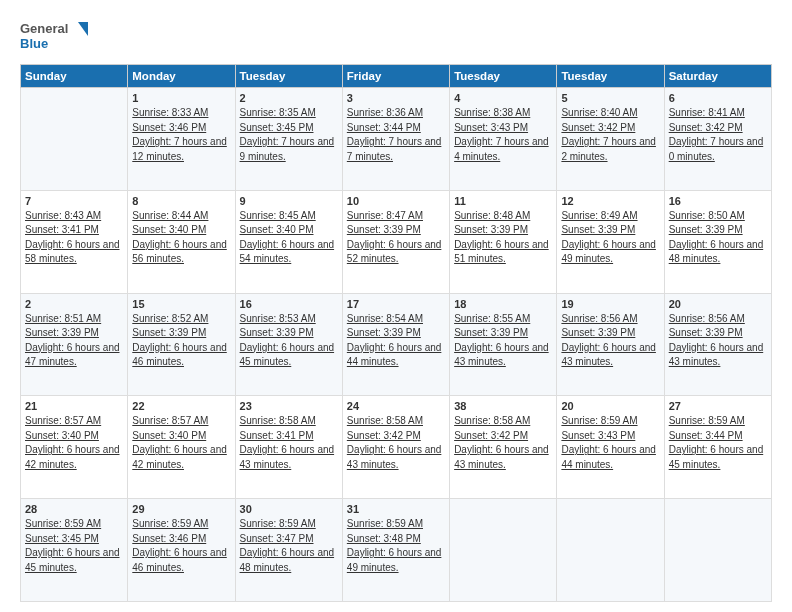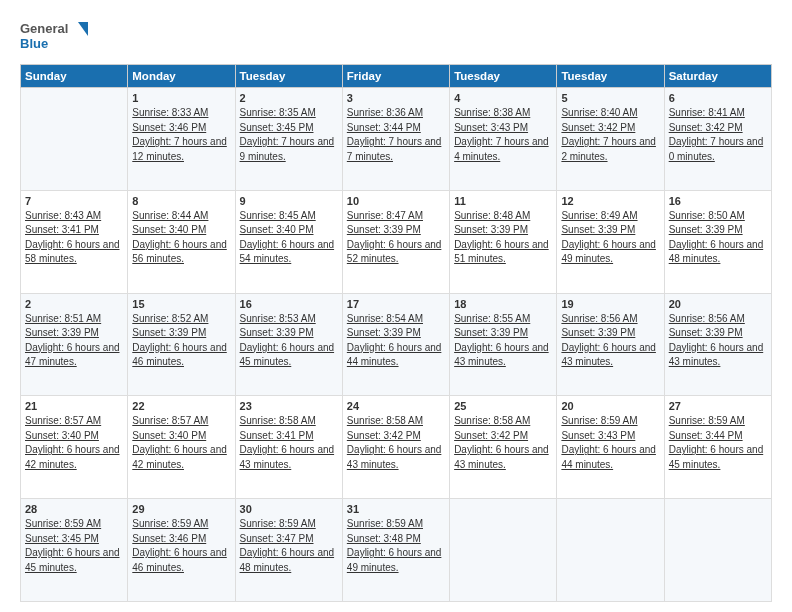--- a/index.html
+++ b/index.html
@@ -214,21 +214,21 @@
           </td>
           <td>
             <span class="day-number">23</span>
             <div class="cell-text">Sunrise: 8:58 AM<br>Sunset: 3:41 PM<br>Daylight: 6 hours and 43 minutes.</div>
           </td>
           <td>
             <span class="day-number">24</span>
             <div class="cell-text">Sunrise: 8:58 AM<br>Sunset: 3:42 PM<br>Daylight: 6 hours and 43 minutes.</div>
           </td>
           <td>
-            <span class="day-number">25</span>
+            <span class="day-number">38</span>
             <div class="cell-text">Sunrise: 8:58 AM<br>Sunset: 3:42 PM<br>Daylight: 6 hours and 43 minutes.</div>
           </td>
           <td>
             <span class="day-number">20</span>
             <div class="cell-text">Sunrise: 8:59 AM<br>Sunset: 3:43 PM<br>Daylight: 6 hours and 44 minutes.</div>
           </td>
           <td>
             <span class="day-number">27</span>
             <div class="cell-text">Sunrise: 8:59 AM<br>Sunset: 3:44 PM<br>Daylight: 6 hours and 45 minutes.</div>
           </td>

